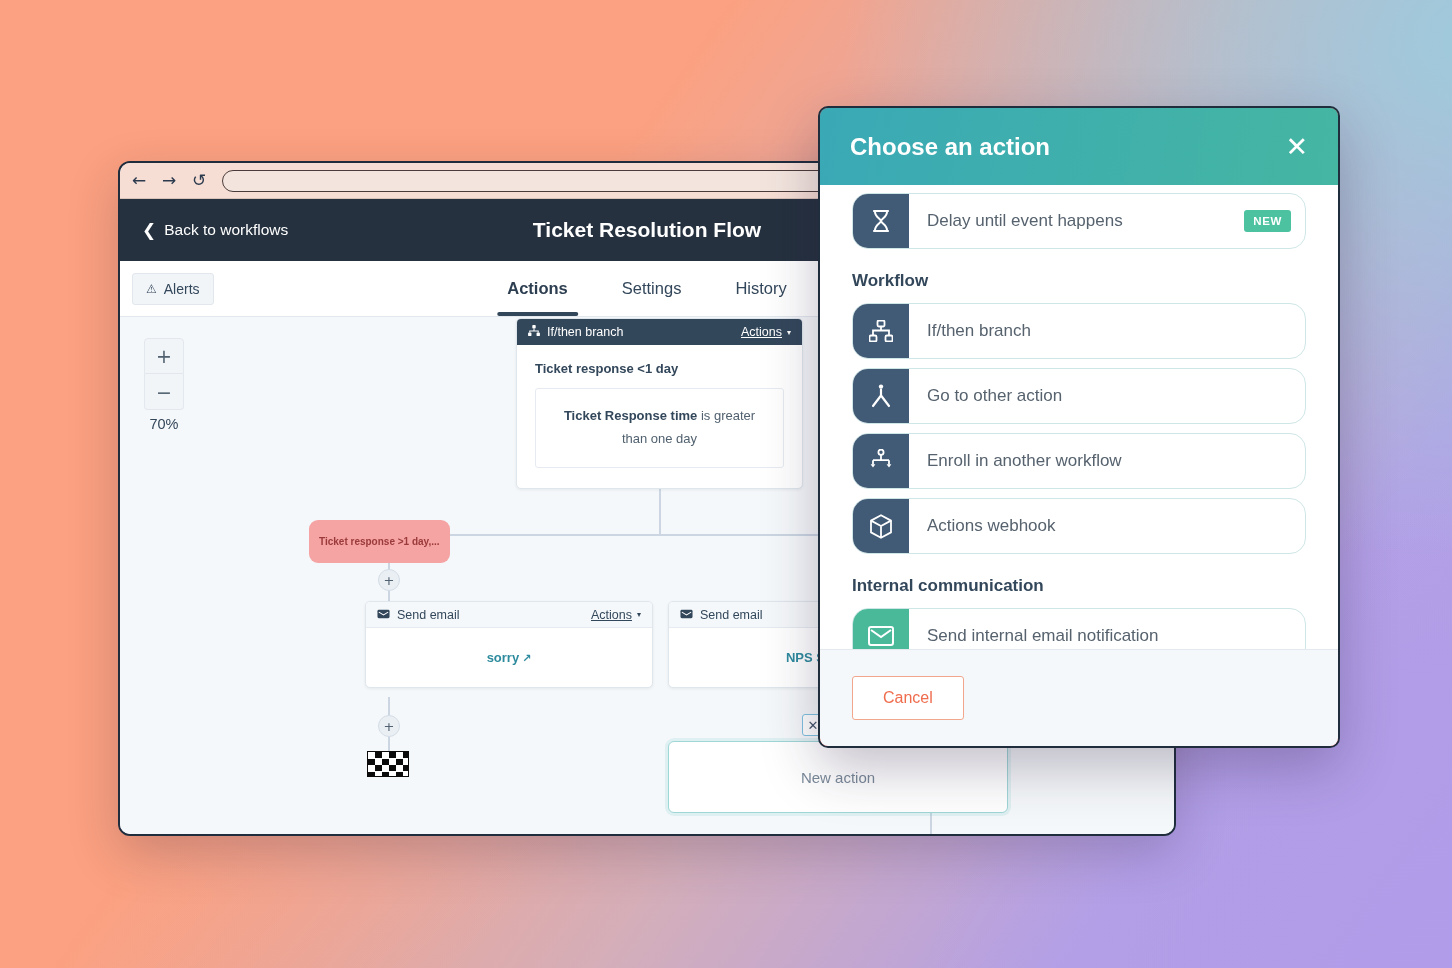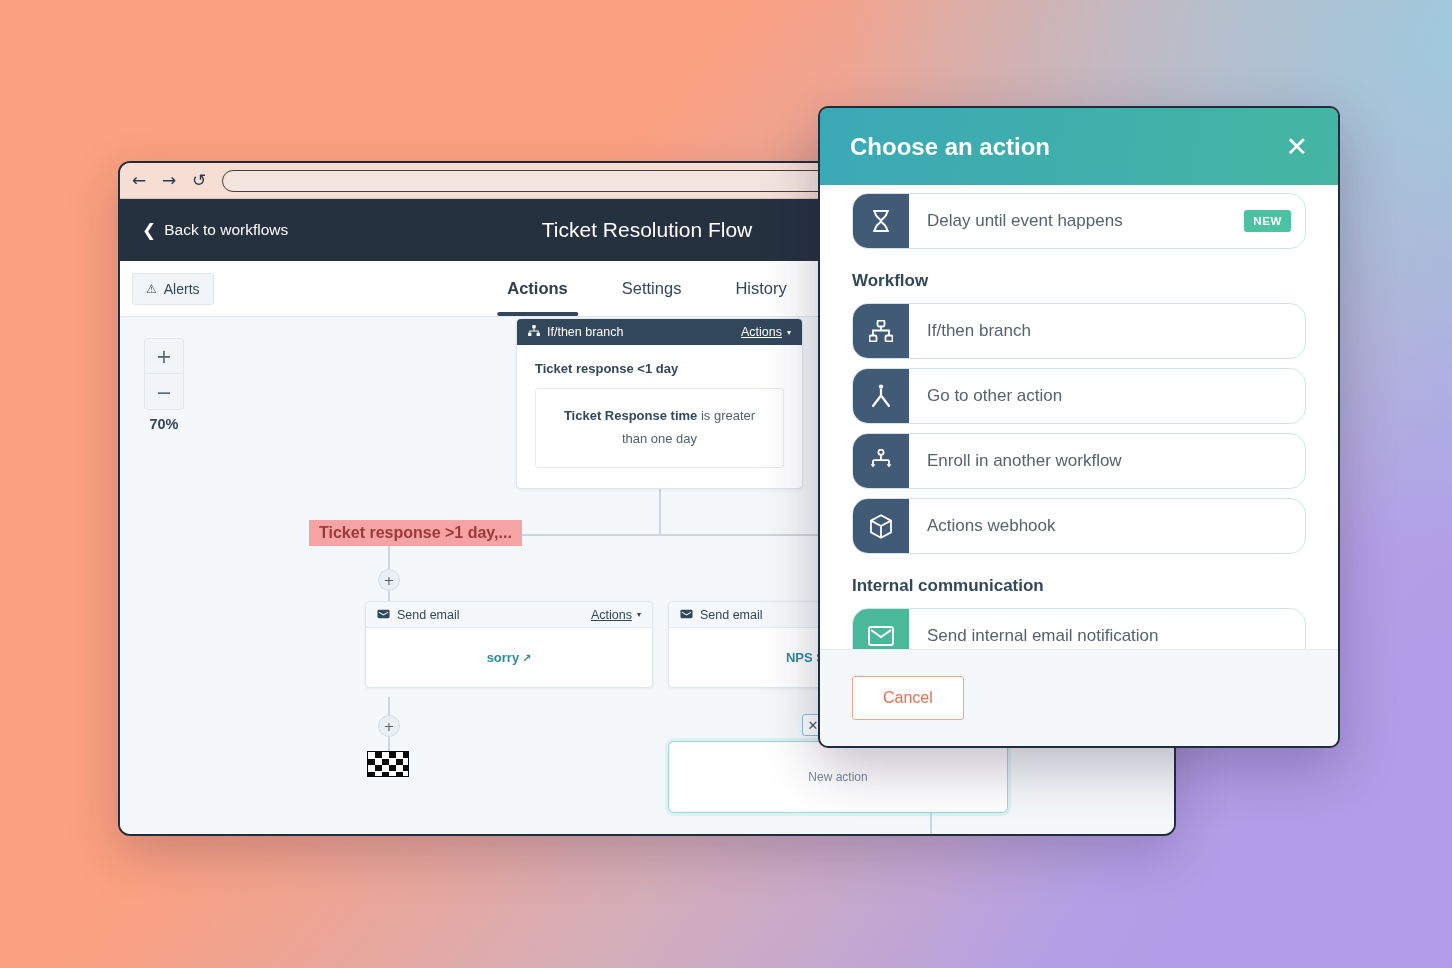--- a/index.html
+++ b/index.html
@@ -68,21 +68,21 @@
   .chev-left {
     font-size: 17px; line-height: 1;
     font-family: "DejaVu Sans", sans-serif;
   }
   .app-title {
     position: absolute;
     left: 0; right: 0;
     text-align: center;
     color: #ffffff;
     font-size: 21px;
-    font-weight: 400;
+    font-weight: 700;
     pointer-events: none;
   }
 
   
   .tabbar {
     height: 56px;
     background: #ffffff;
     display: flex; align-items: center;
     position: relative;
     border-bottom: 1px solid #e2e8ee;
@@ -144,21 +144,20 @@
     cursor: pointer;
     font-family: "DejaVu Sans", sans-serif;
   }
   .zoom-btn.top { border-radius: 4px 4px 0 0; }
   .zoom-btn.bot { border-radius: 0 0 4px 4px; border-top: none; }
   .zoom-pct {
     margin-top: 6px;
     font-size: 14.5px; color: #33475b;
     text-align: center;
     width: 40px;
-    font-weight: bold;
   }
 
   
   .vline { position: absolute; width: 1.5px; background: #cbd6e2; }
   .hline { position: absolute; height: 1.5px; background: #cbd6e2; }
 
   .plus-node {
     position: absolute;
     width: 22px; height: 22px;
     border-radius: 50%;
@@ -217,45 +216,45 @@
   .email-link {
     color: #2e8b9e;
     font-weight: 600;
     cursor: pointer;
     text-decoration: none;
   }
   .ext-icon { font-size: 11px; margin-left: 3px; font-family: "DejaVu Sans", sans-serif; }
 
   .branch-pill {
     position: absolute;
-    font-size: 16px;
+    font-size: 10px;
     font-weight: 700;
-    padding: 4px 10px;
-    border-radius: 0;
+    padding: 16px 10px;
+    border-radius: 9px;
     white-space: nowrap;
   }
   .pill-red { background: #f5a3a3; color: #9b3a3a; }
   .pill-green { background: #7fd7c0; color: #1f6b5c; }
 
   .end-flag {
     position: absolute;
     width: 42px; height: 26px;
     background:
       repeating-conic-gradient(#0b0b0b 0 25%, #ffffff 0 50%) 0 0 / 14px 13px;
     border: 1px solid #0b0b0b;
   }
 
   .new-action-card {
     position: absolute;
     background: #ffffff;
     border: 1.5px solid #9fd6d6;
     border-radius: 6px;
     box-shadow: 0 0 0 3px rgba(125,204,204,0.18);
     display: flex; align-items: center; justify-content: center;
-    font-size: 12px; color: #7a8a99;
+    font-size: 15px; color: #7a8a99;
   }
   .close-chip {
     position: absolute;
     width: 22px; height: 22px;
     background: #ffffff;
     border: 1.5px solid #7fc2e0;
     border-radius: 3px;
     display: flex; align-items: center; justify-content: center;
     font-size: 13px; color: #44566b;
     cursor: pointer;

